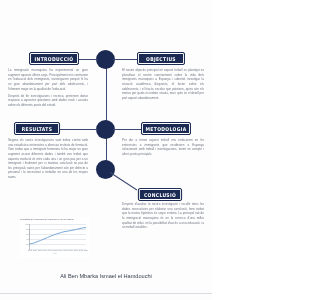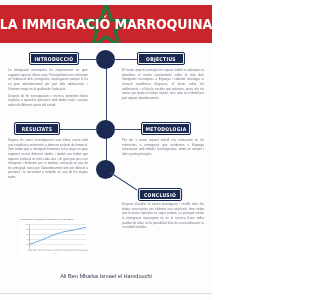--- a/index.html
+++ b/index.html
@@ -148,26 +148,20 @@
   }
   .bottom-rule{
     position:absolute;left:0;top:293px;width:212px;height:.7px;background:#d9dde3;
   }
 </style>
 </head>
 <body>
 
 <div class="page">
 
-  <div class="header">
-    <svg class="flag-star" viewBox="0 0 100 100">
-      <path d="M50 6 L61.8 42.2 L100 42.2 L69.1 64.6 L80.9 100 L50 77.6 L19.1 100 L30.9 64.6 L0 42.2 L38.2 42.2 Z" fill="none" stroke="#1a7a3c" stroke-width="7"></path>
-    </svg>
-    <div class="header-title">LA IMMIGRACIÓ MARROQUINA</div>
-  </div>
 
   <div class="spine"></div>
   <div class="node n1"></div>
   <div class="node n2"></div>
   <div class="node n3"></div>
 
   <div class="conn c-intro"></div>
   <div class="conn c-obj"></div>
   <div class="conn c-res"></div>
   <div class="conn c-met"></div>

